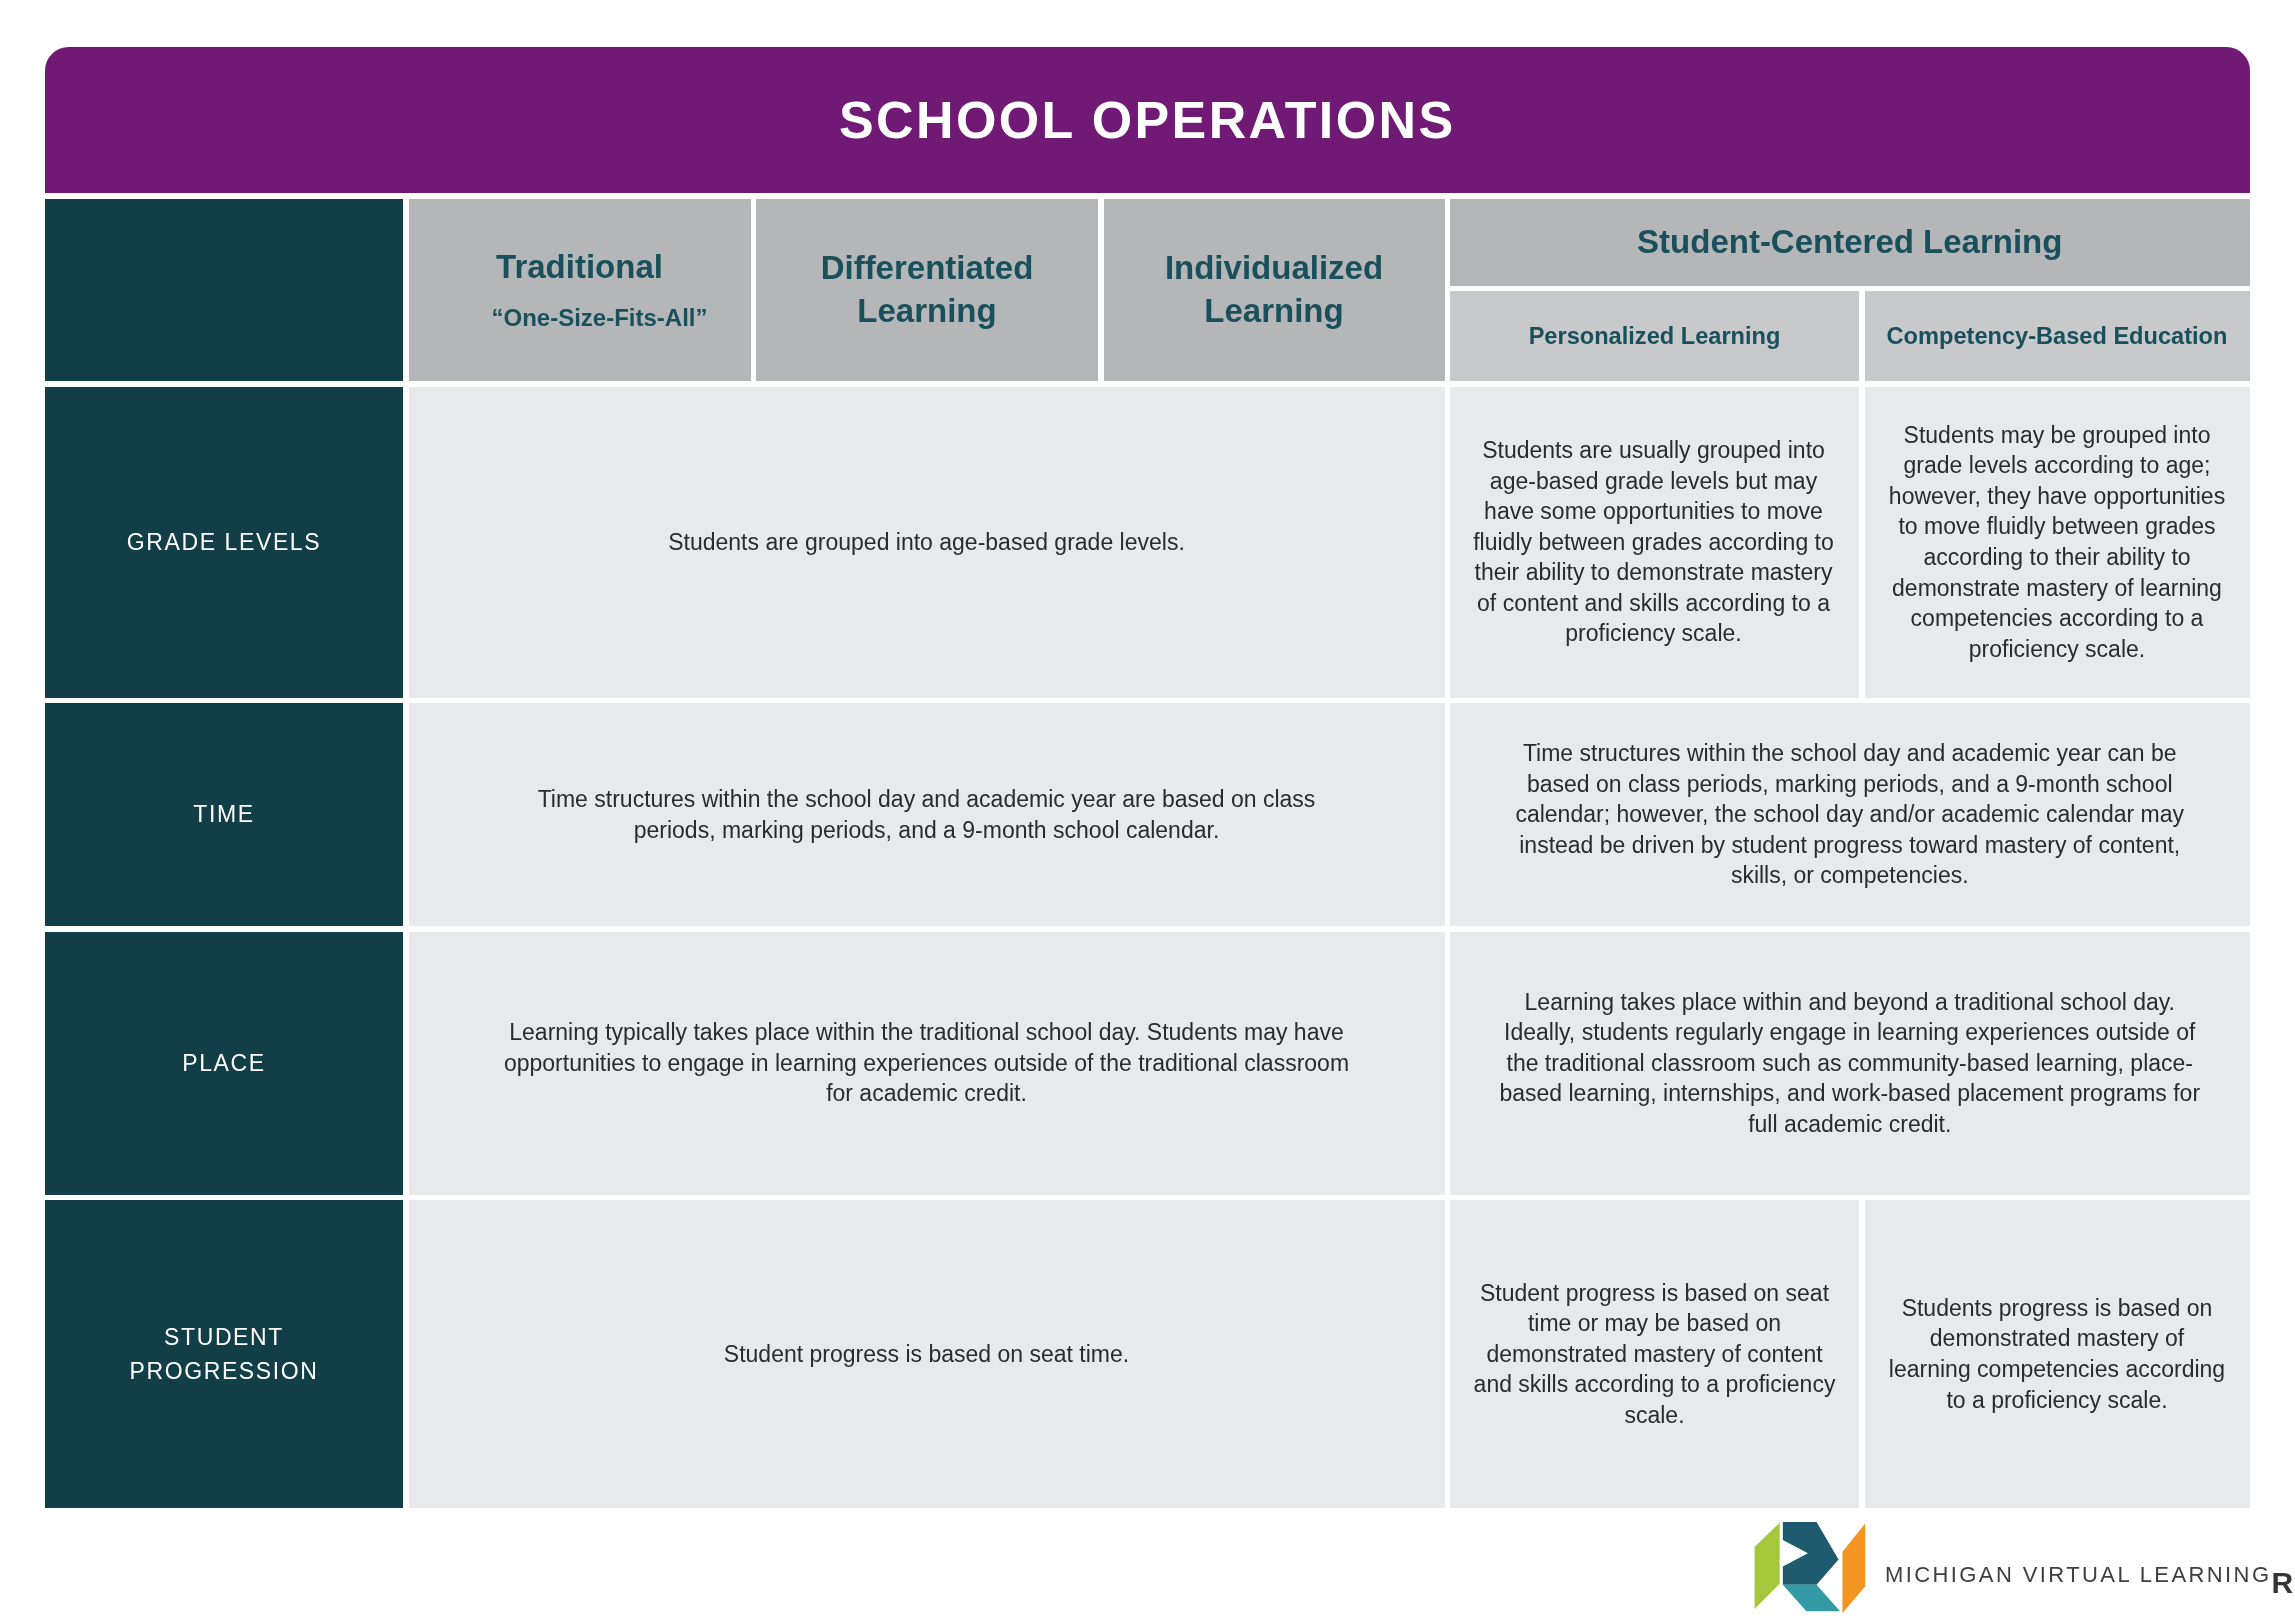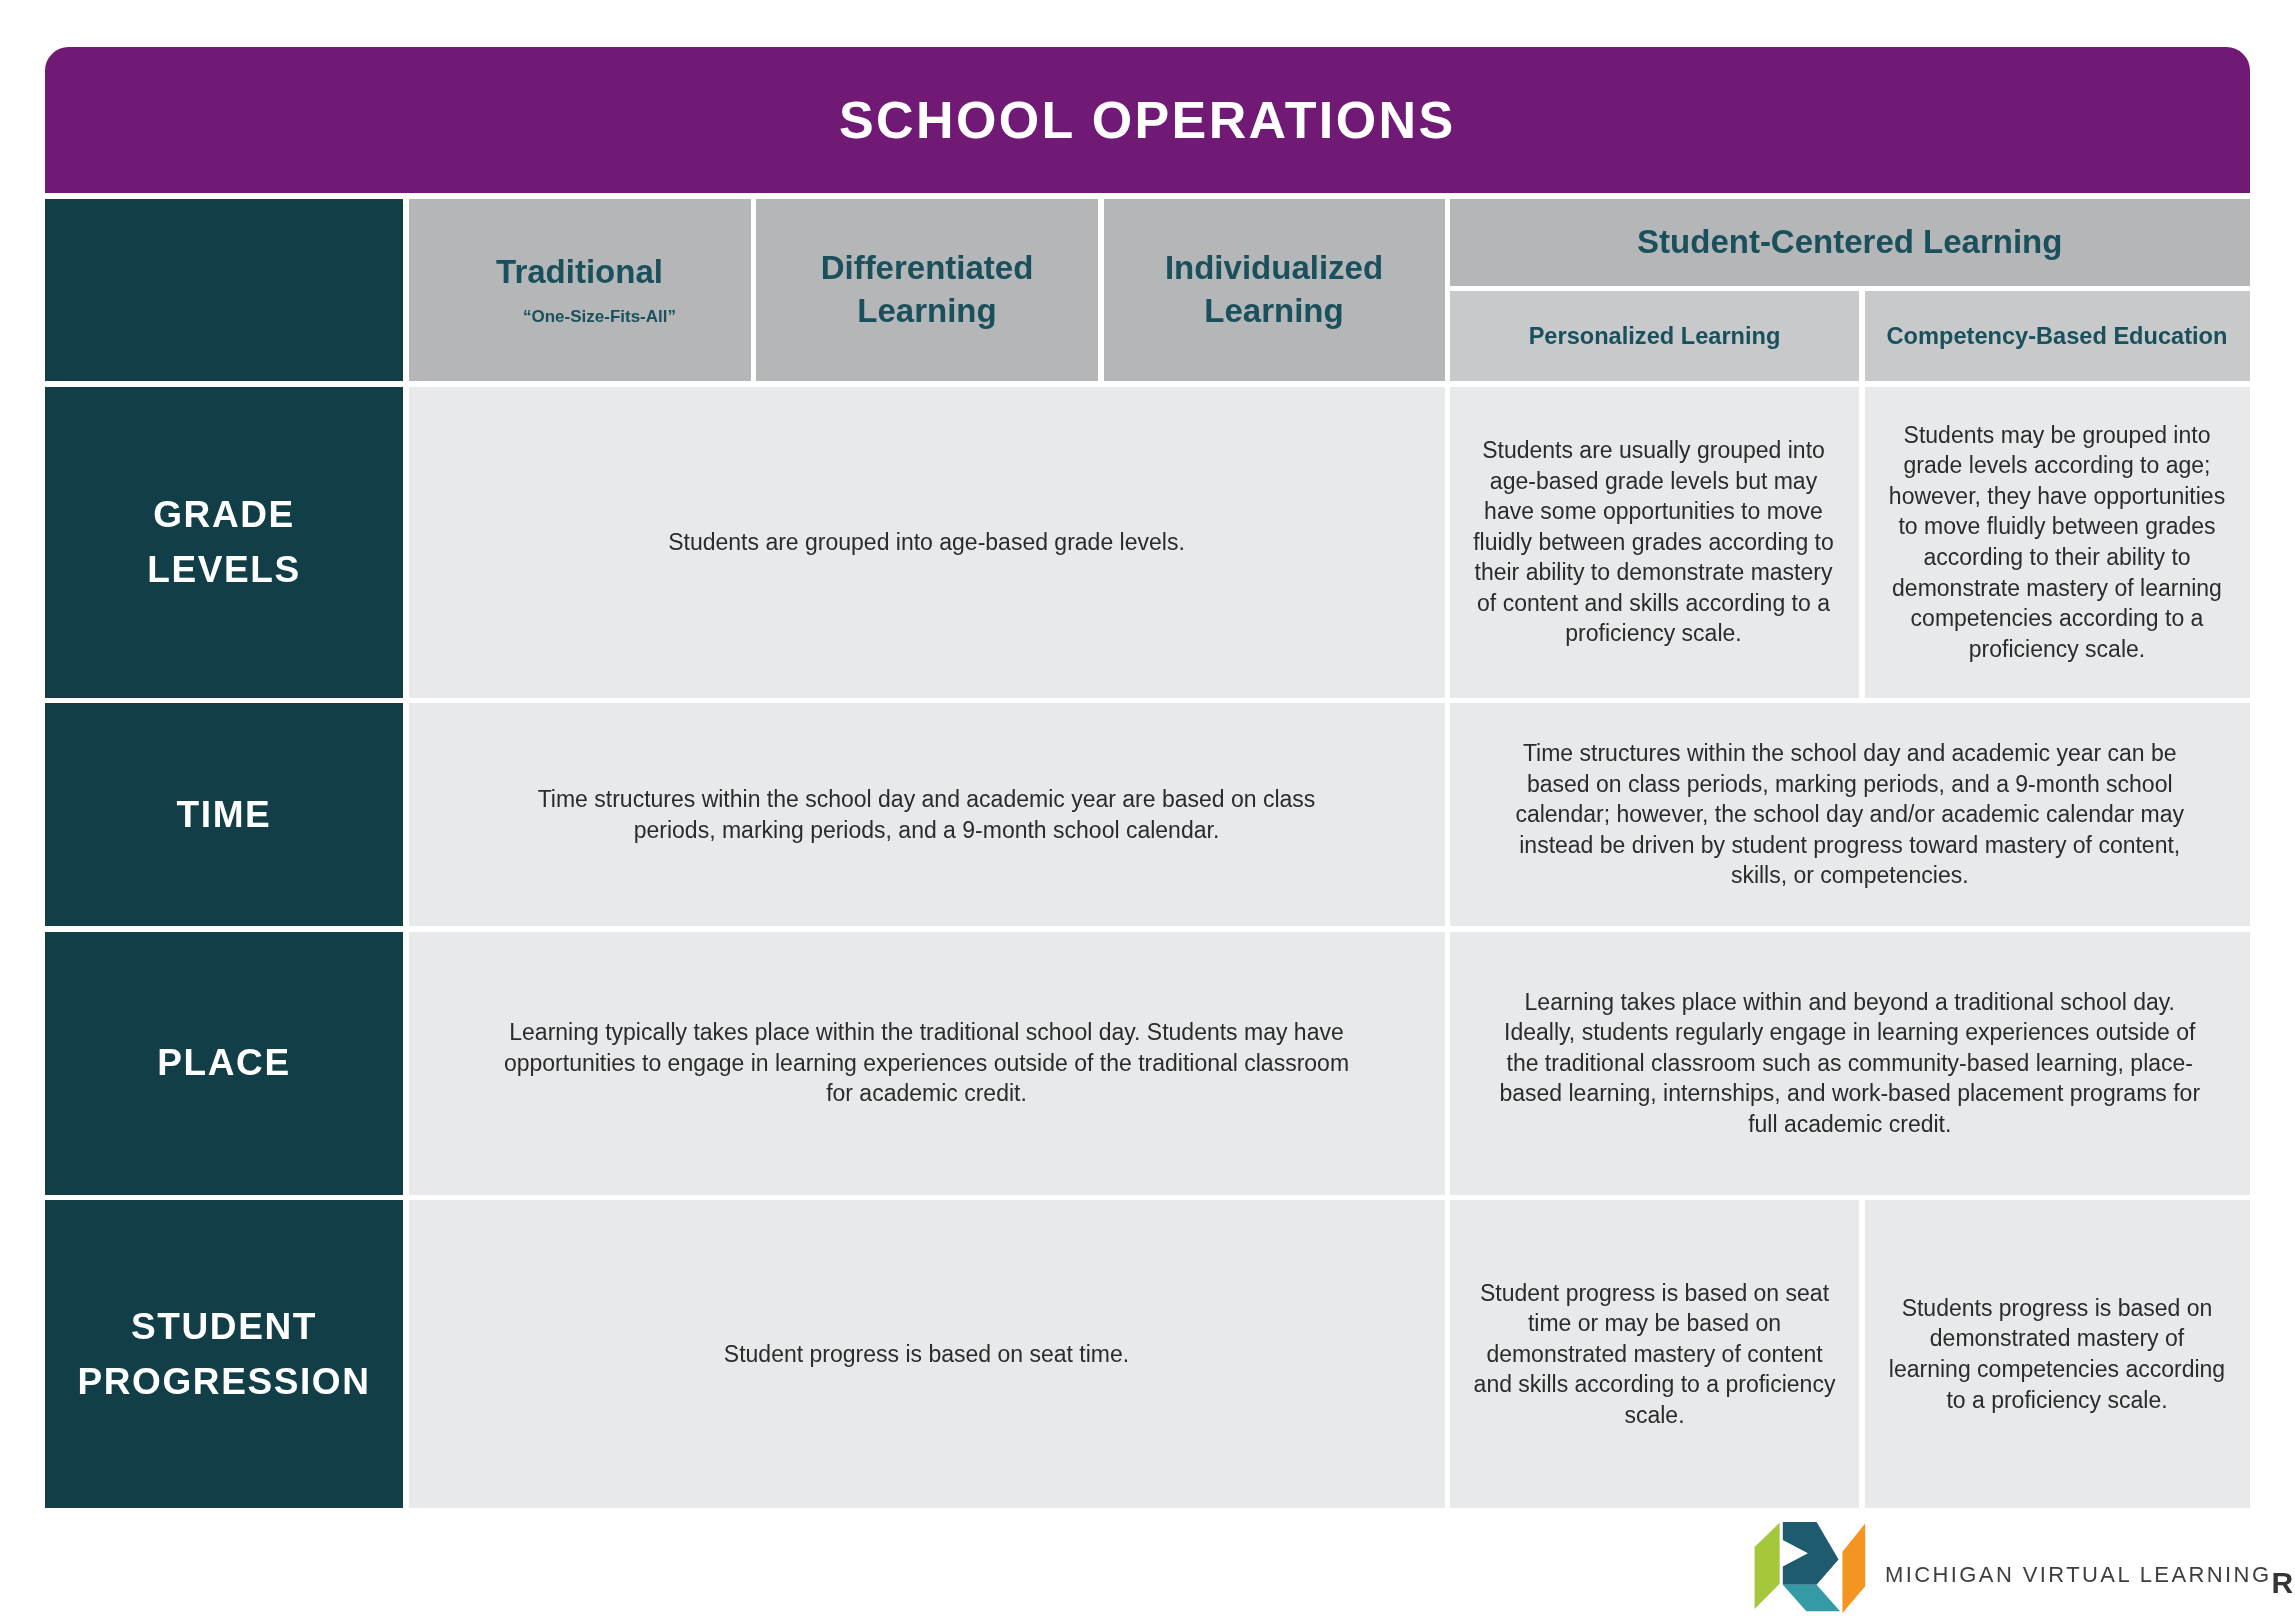--- a/index.html
+++ b/index.html
@@ -30,24 +30,24 @@
 
   .corner   { grid-row:2/4; grid-column:1; }
   .h-trad   { grid-row:2/4; grid-column:2; flex-direction:column; }
   .h-diff   { grid-row:2/4; grid-column:3;justify-content:center; }
   .h-indiv  { grid-row:2/4; grid-column:4; }
   .h-scl    { grid-row:2;   grid-column:5/7; }
   .h-pers   { grid-row:3;   grid-column:5; }
   .h-comp   { grid-row:3;   grid-column:6; }
 
   .col-head     { font-size:33px; font-weight:600; line-height:1.3; padding:0 23.6px; }
-  .col-sub      { font-size:17px; font-weight:600; margin-top:12.6px;margin-left:40px; }
+  .col-sub      { font-size:24px; font-weight:600; margin-top:12.6px;margin-left:40px; }
   .subhead      { font-size:23.6px; font-weight:700; padding:0 15.7px; }
 
-  .row-label { font-size:37px; font-weight:700; letter-spacing:1.6px; line-height:1.5;
+  .row-label { font-size:23px; font-weight:400; letter-spacing:1.6px; line-height:1.5;
                padding:0 42px; }
 
   .body-txt    { font-size:23px; line-height:1.33; }
   .pad-wide    { padding:0 90px; }
   .pad-mid     { padding:11px 43px;justify-content:flex-end;  }
   .pad-narrow  { padding:0 22px;  }
 
   .r4-label { grid-row:4; grid-column:1; }
   .r4-all   { grid-row:4; grid-column:2/5; }
   .r4-pers  { grid-row:4; grid-column:5;padding-left:20px; }

